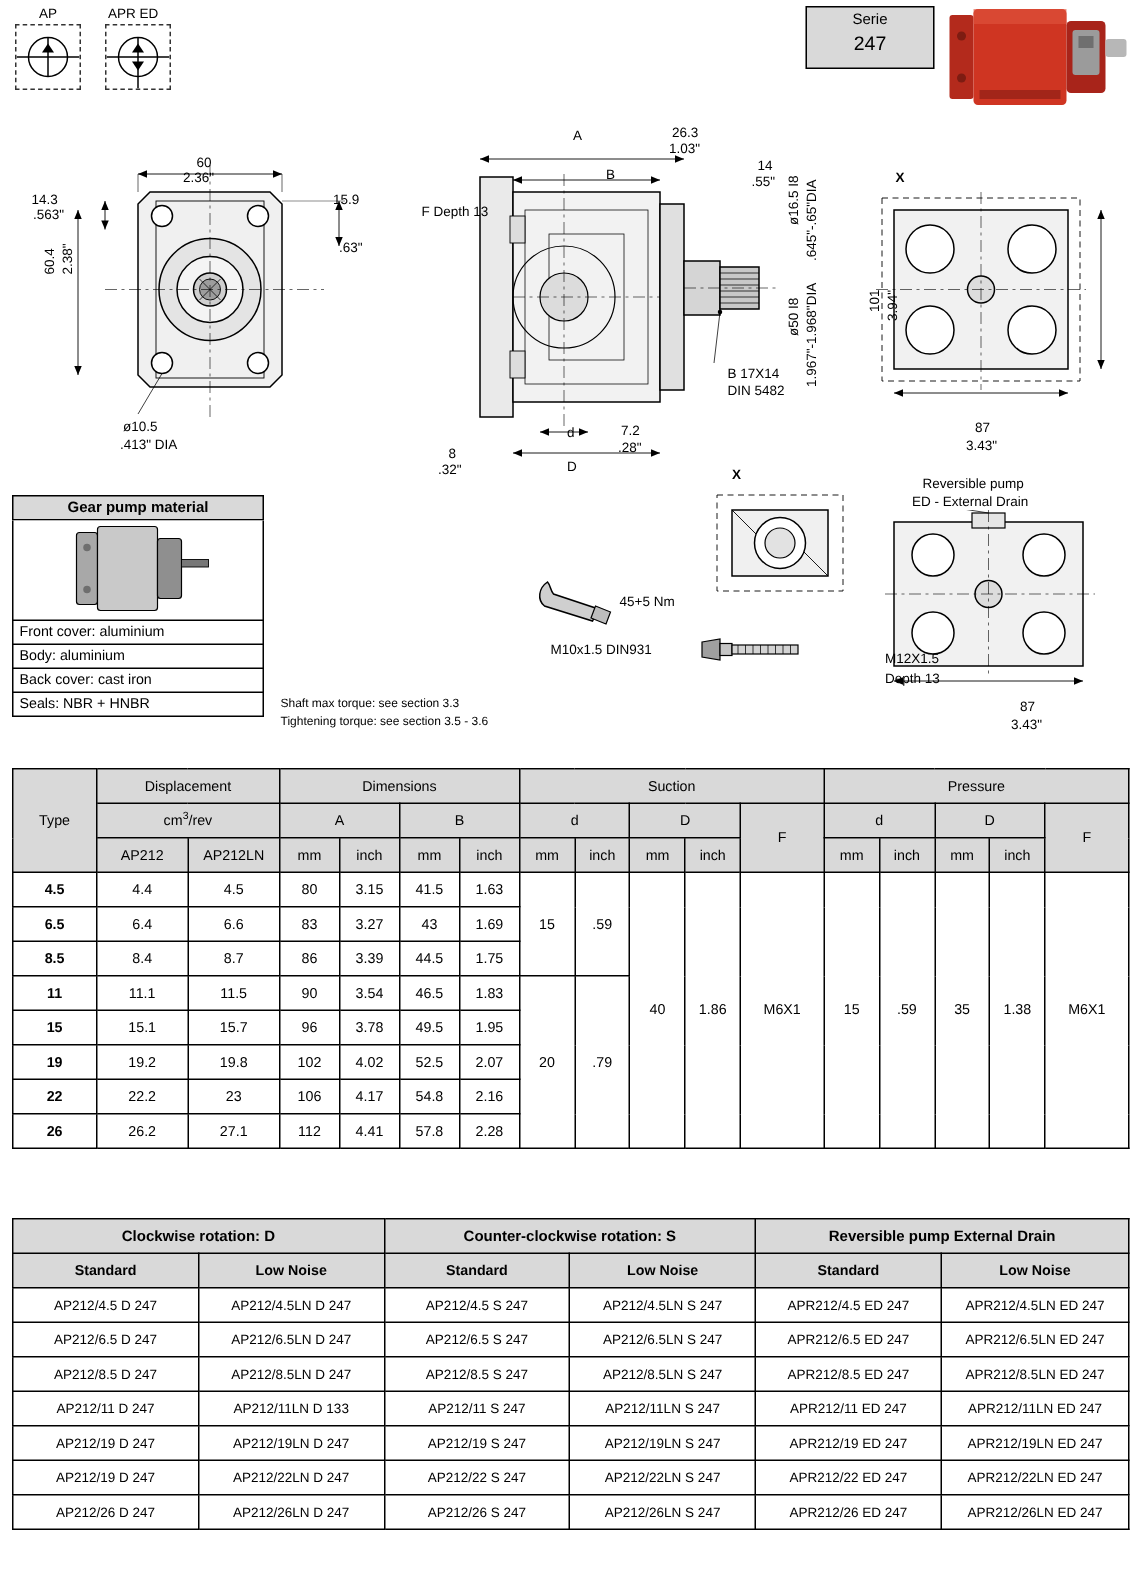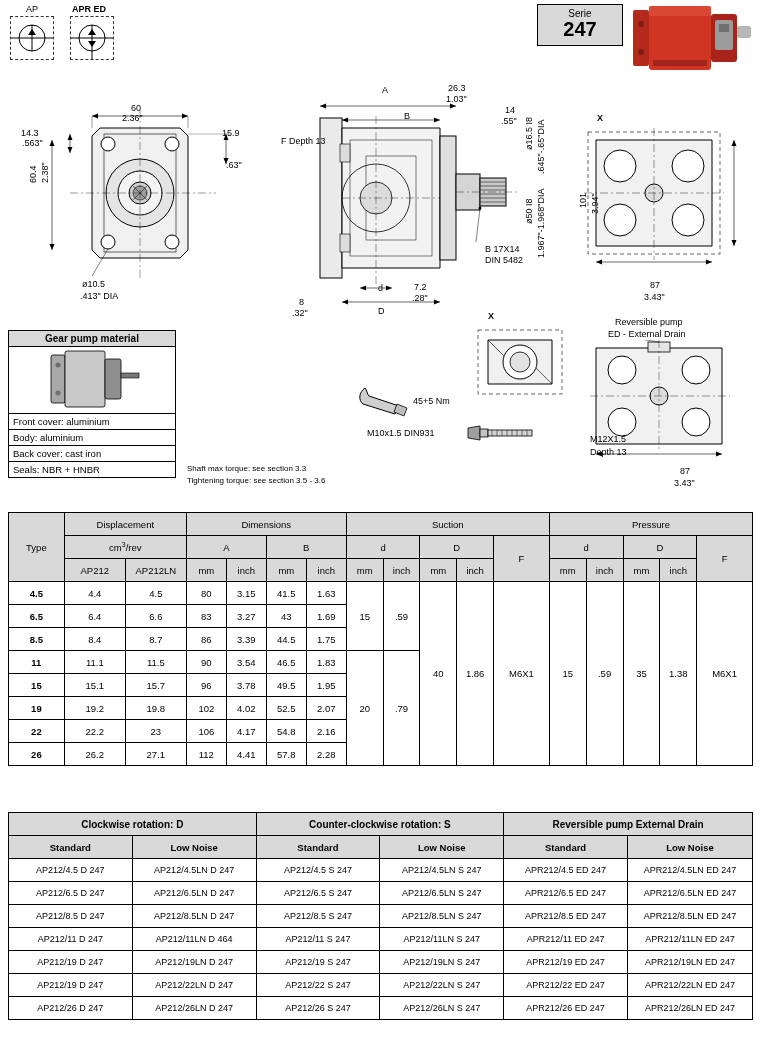--- a/index.html
+++ b/index.html
@@ -14,21 +14,21 @@
   .lbl{font-size:9px;line-height:10px;white-space:nowrap;}
   .lbl-b{font-size:9px;line-height:10px;font-weight:bold;white-space:nowrap;}
 
   
   #serie-badge{
     left:537px;top:4px;width:84px;height:40px;
     border:1px solid #000;background:#d9d9d9;
     text-align:center;
   }
   #serie-badge .s1{font-size:10px;margin-top:3px;}
-  #serie-badge .s2{font-size:20px;font-weight:bold;line-height:20px;}
+  #serie-badge .s2{font-size:13px;font-weight:normal;line-height:20px;}
 
   
   #pump-photo{left:631px;top:4px;width:124px;height:70px;}
 
   
   .sym-box{border:1px dashed #333;background:#fff;}
 
   
   #material-box{left:8px;top:330px;width:168px;}
   #material-head{
@@ -89,21 +89,21 @@
 <div class="abs sym-box" style="left:10px;top:16px;width:42px;height:42px;">
   <svg width="42" height="42" viewBox="0 0 42 42">
     <circle cx="21" cy="21" r="13" fill="none" stroke="#000" stroke-width="1"></circle>
     <path d="M21 8 L21 34 M8 21 L34 21" stroke="#000" stroke-width="1"></path>
     <path d="M21 12 L25 18 L17 18 Z" fill="#000"></path>
     <line x1="0" y1="21" x2="8" y2="21" stroke="#000" stroke-width="1"></line>
     <line x1="34" y1="21" x2="42" y2="21" stroke="#000" stroke-width="1"></line>
   </svg>
 </div>
 
-<div class="abs lbl" style="left:72px;top:4px;font-weight:bold;">APR ED</div>
+<div class="abs lbl" style="left:72px;top:4px;">APR ED</div>
 <div class="abs sym-box" style="left:70px;top:16px;width:42px;height:42px;">
   <svg width="42" height="42" viewBox="0 0 42 42">
     <circle cx="21" cy="21" r="13" fill="none" stroke="#000" stroke-width="1"></circle>
     <path d="M21 8 L21 34 M8 21 L34 21" stroke="#000" stroke-width="1"></path>
     <path d="M21 12 L25 18 L17 18 Z" fill="#000"></path>
     <path d="M21 30 L25 24 L17 24 Z" fill="#000"></path>
     <line x1="0" y1="21" x2="8" y2="21" stroke="#000" stroke-width="1"></line>
     <line x1="34" y1="21" x2="42" y2="21" stroke="#000" stroke-width="1"></line>
     <line x1="21" y1="34" x2="21" y2="42" stroke="#000" stroke-width="1"></line>
   </svg>
@@ -511,21 +511,21 @@
   <tr>
     <td>AP212/8.5 D 247</td>
     <td>AP212/8.5LN D 247</td>
     <td>AP212/8.5 S 247</td>
     <td>AP212/8.5LN S 247</td>
     <td>APR212/8.5 ED 247</td>
     <td>APR212/8.5LN ED 247</td>
   </tr>
   <tr>
     <td>AP212/11 D 247</td>
-    <td>AP212/11LN D 464</td>
+    <td>AP212/11LN D 133</td>
     <td>AP212/11 S 247</td>
     <td>AP212/11LN S 247</td>
     <td>APR212/11 ED 247</td>
     <td>APR212/11LN ED 247</td>
   </tr>
   <tr>
     <td>AP212/19 D 247</td>
     <td>AP212/19LN D 247</td>
     <td>AP212/19 S 247</td>
     <td>AP212/19LN S 247</td>

